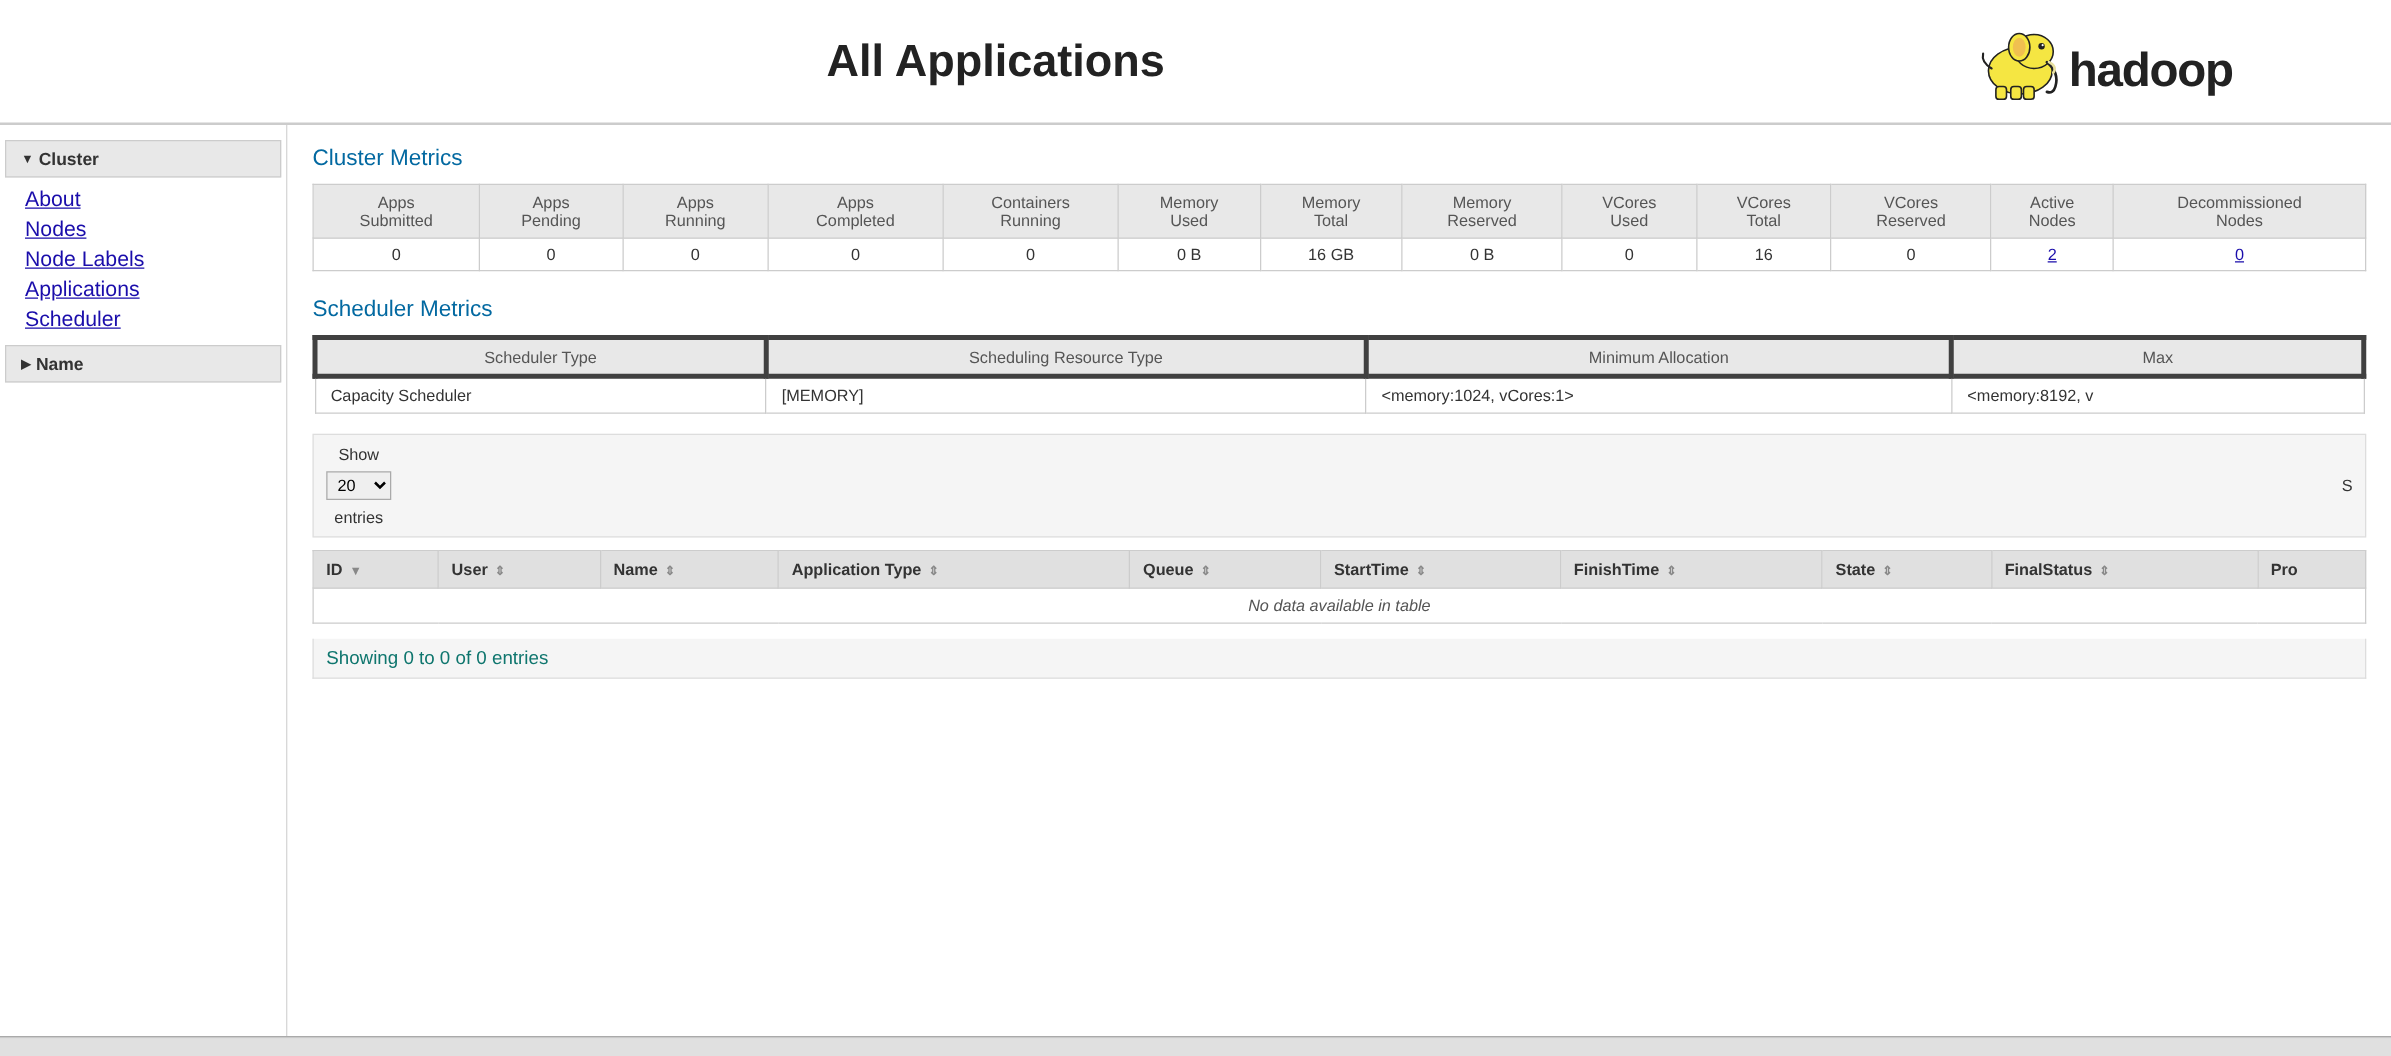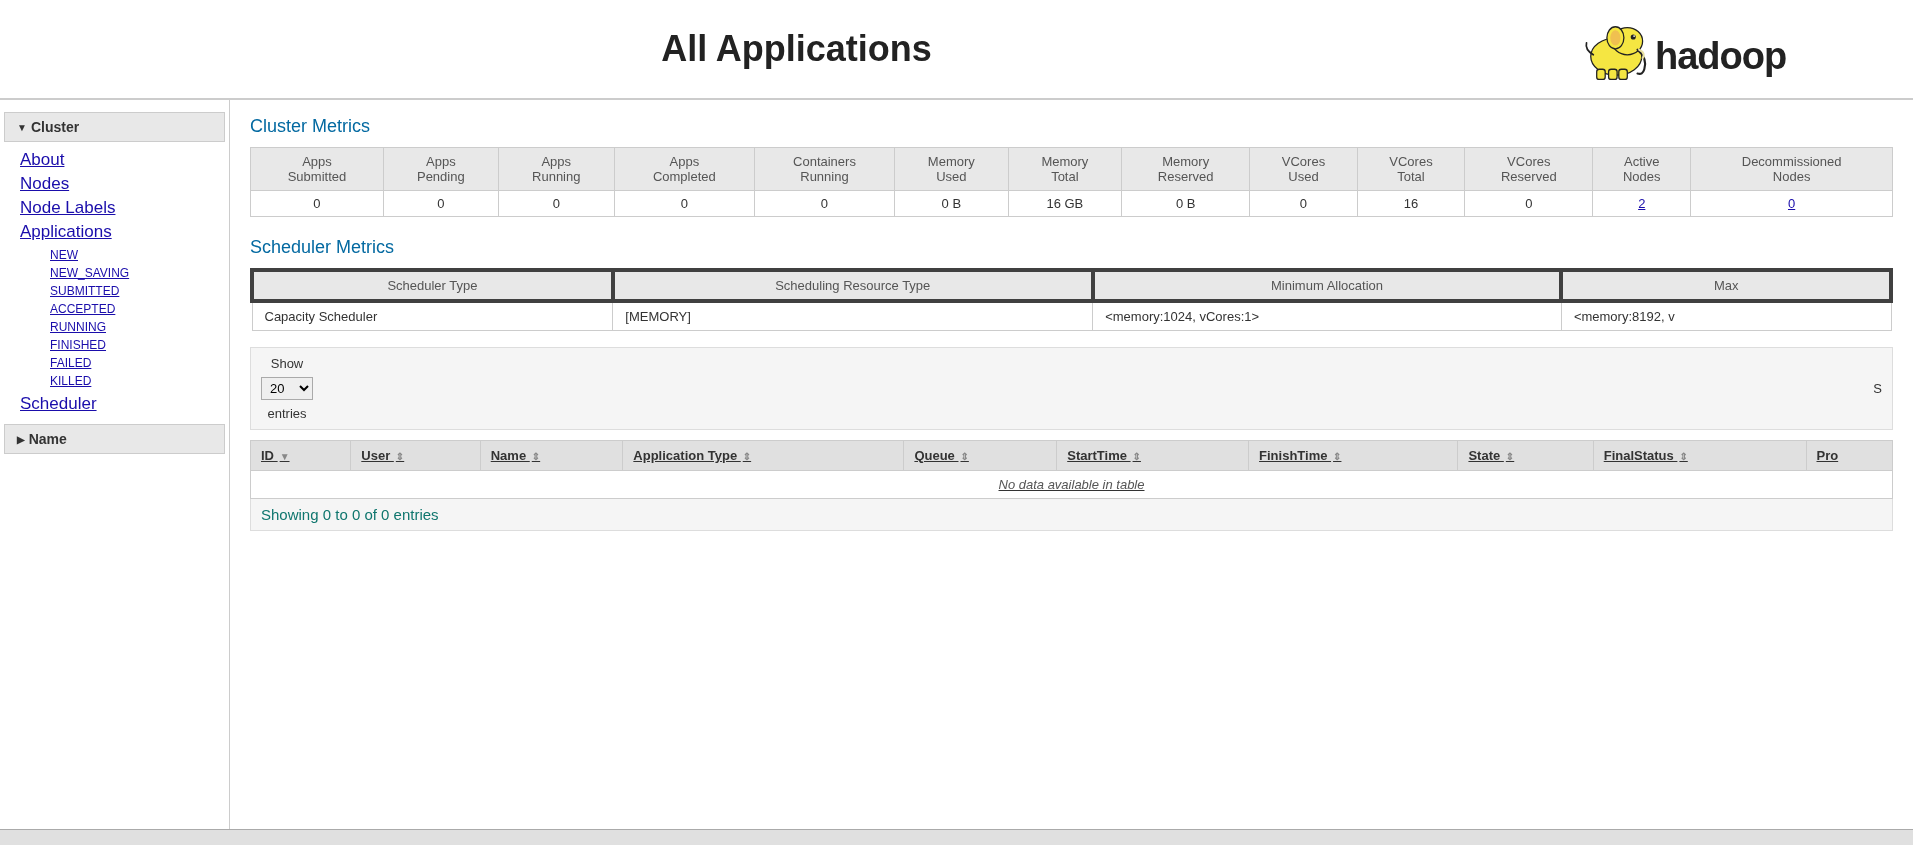--- a/index.html
+++ b/index.html
@@ -167,22 +167,21 @@
     .show-entries-row select {
       font-size: 13px;
       padding: 2px 4px;
       border: 1px solid #aaa;
     }
     
     .apps-table {
       border-collapse: collapse;
       width: 100%;
       font-size: 13px;
-      margin-bottom: 0;
-      text-decoration: underline;
+      margin-bottom: 12px;
     }
     .apps-table th {
       background: #e0e0e0;
       border: 1px solid #ccc;
       padding: 7px 10px;
       text-align: left;
       font-weight: bold;
       white-space: nowrap;
     }
     .apps-table th .sort-icon {
@@ -262,30 +261,20 @@
     <div class="sidebar-section">
       <div class="sidebar-section-header">
         <span class="sidebar-arrow">▼</span>
         <span>Cluster</span>
       </div>
       <div class="sidebar-links">
         <a href="#">About</a>
         <a href="#">Nodes</a>
         <a href="#">Node Labels</a>
         <a href="#">Applications</a>
-        <div class="sidebar-sub-links">
-          <a href="#">NEW</a>
-          <a href="#">NEW_SAVING</a>
-          <a href="#">SUBMITTED</a>
-          <a href="#">ACCEPTED</a>
-          <a href="#">RUNNING</a>
-          <a href="#">FINISHED</a>
-          <a href="#">FAILED</a>
-          <a href="#">KILLED</a>
-        </div>
         <a href="#">Scheduler</a>
       </div>
     </div>
     <div class="sidebar-section">
       <div class="sidebar-section-header">
         <span class="sidebar-arrow">▶</span>
         <span>Name</span>
       </div>
     </div>
   </div>

